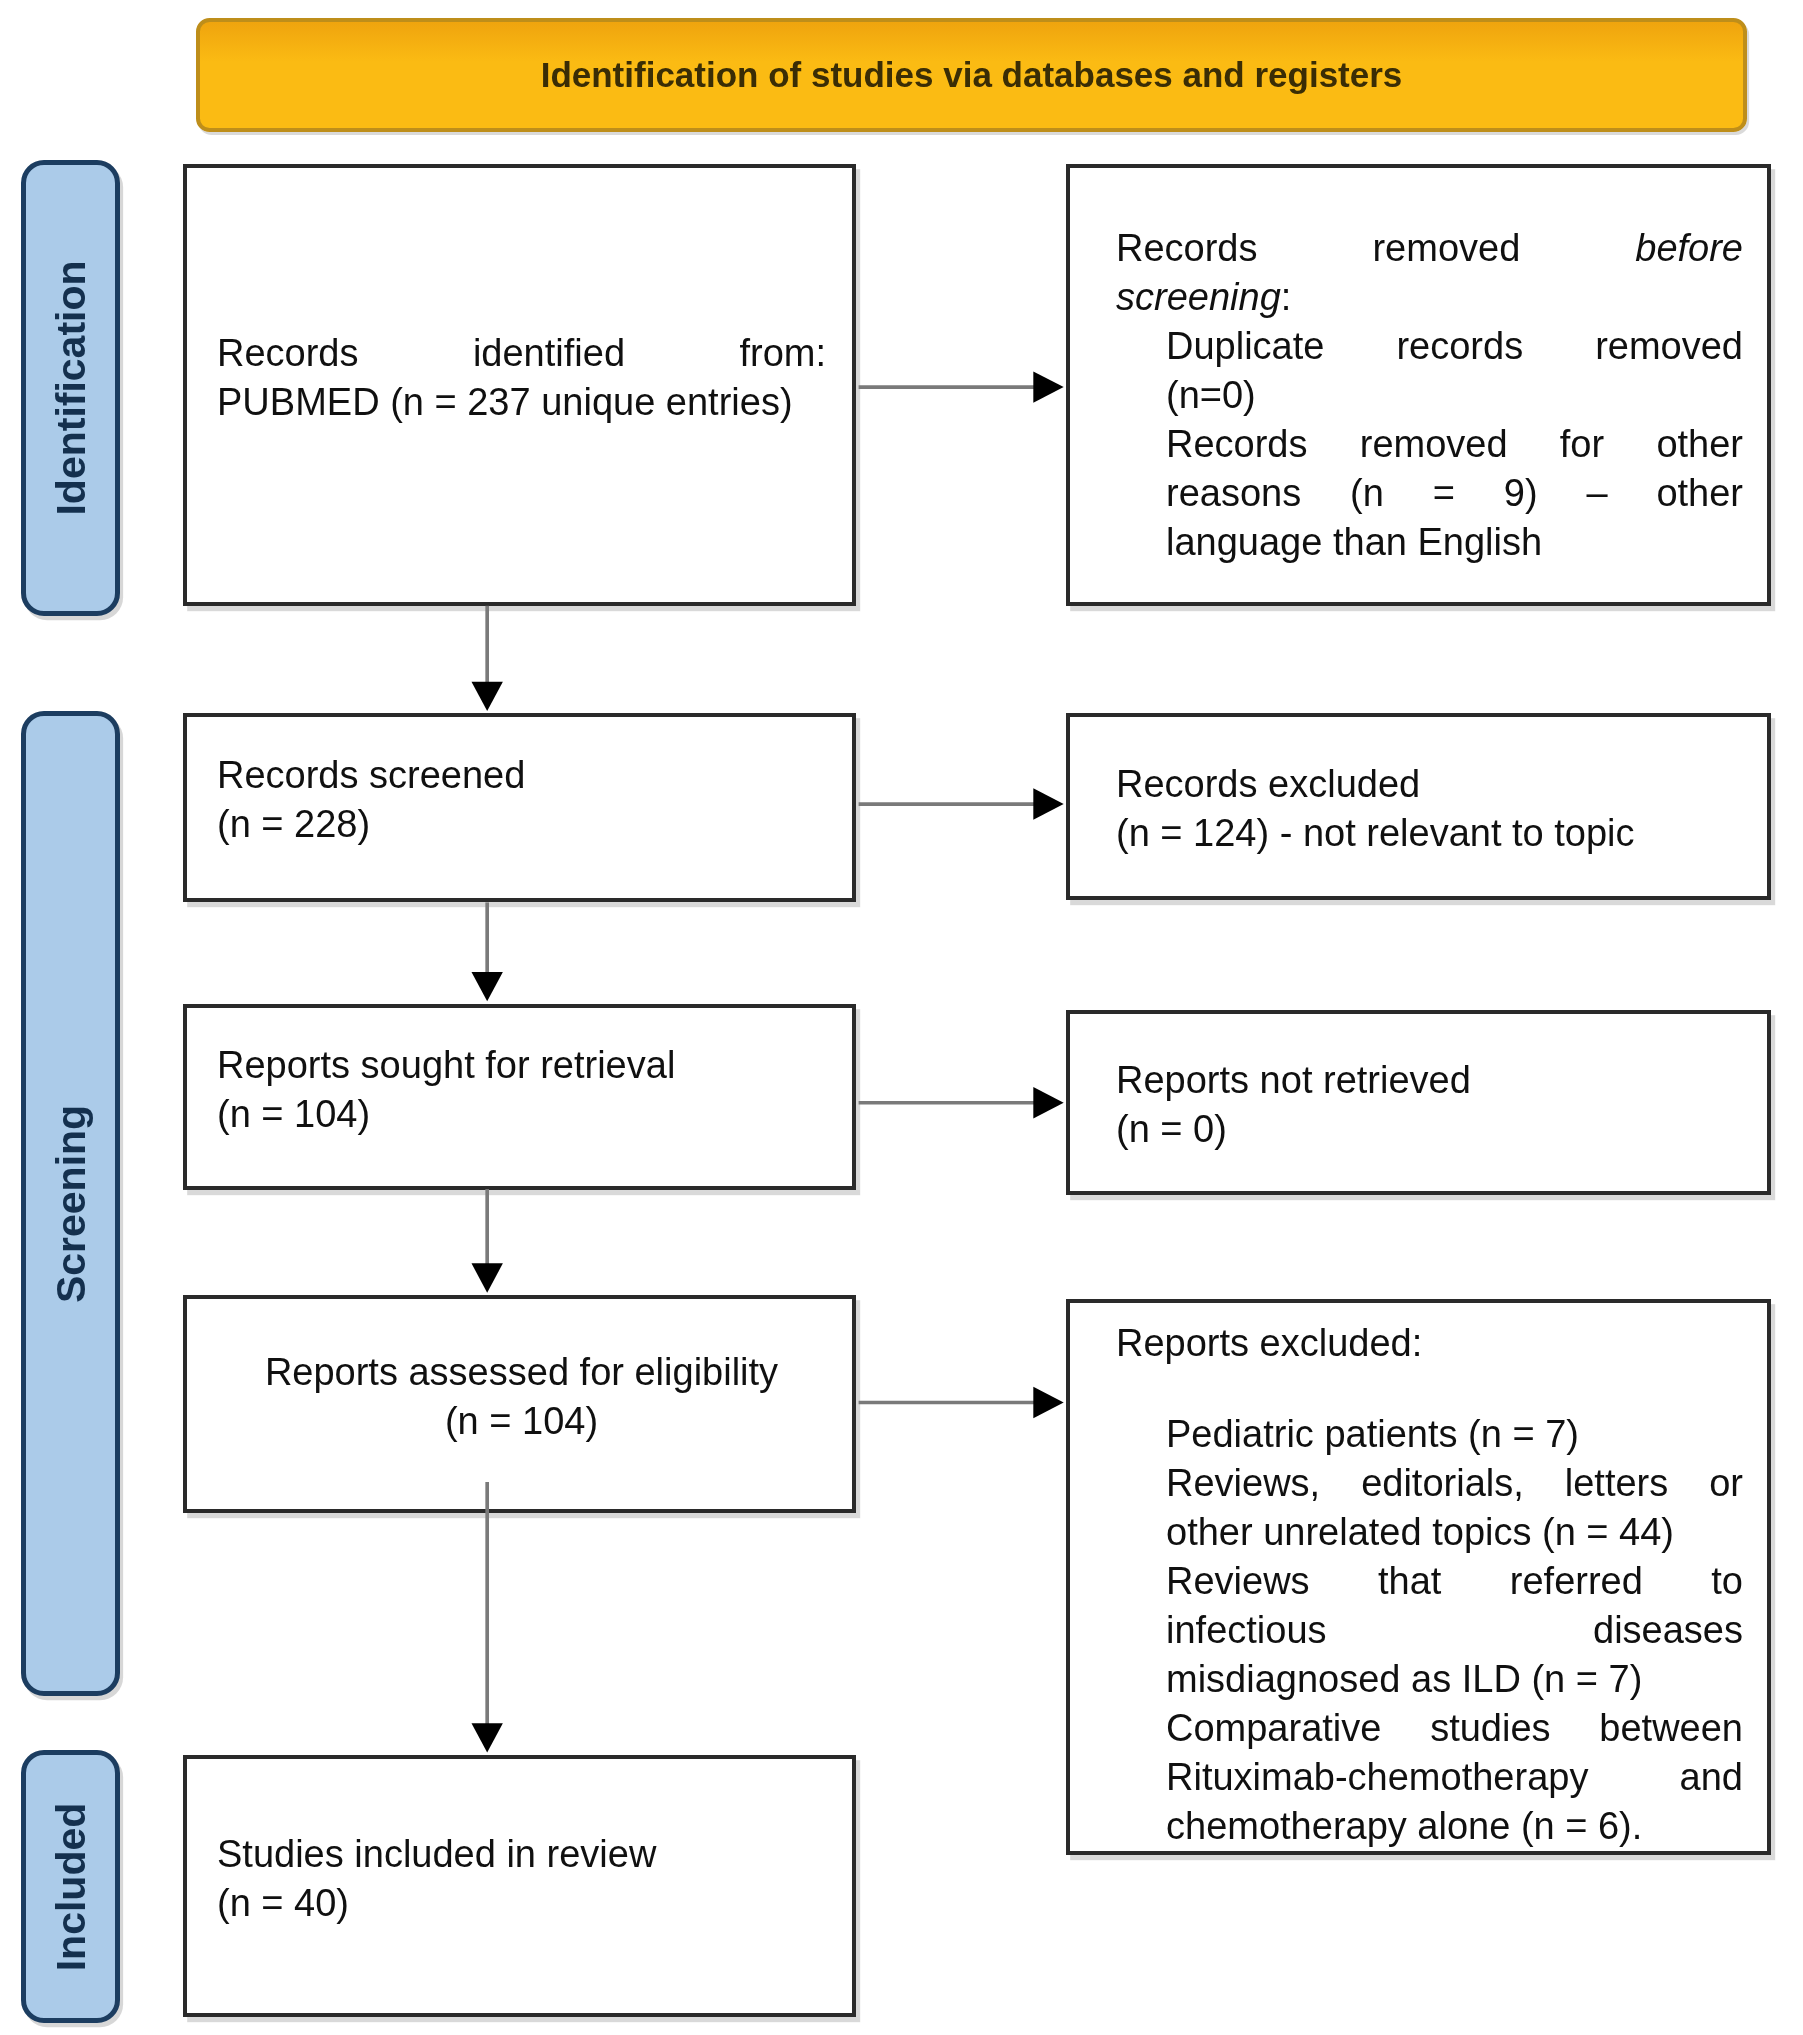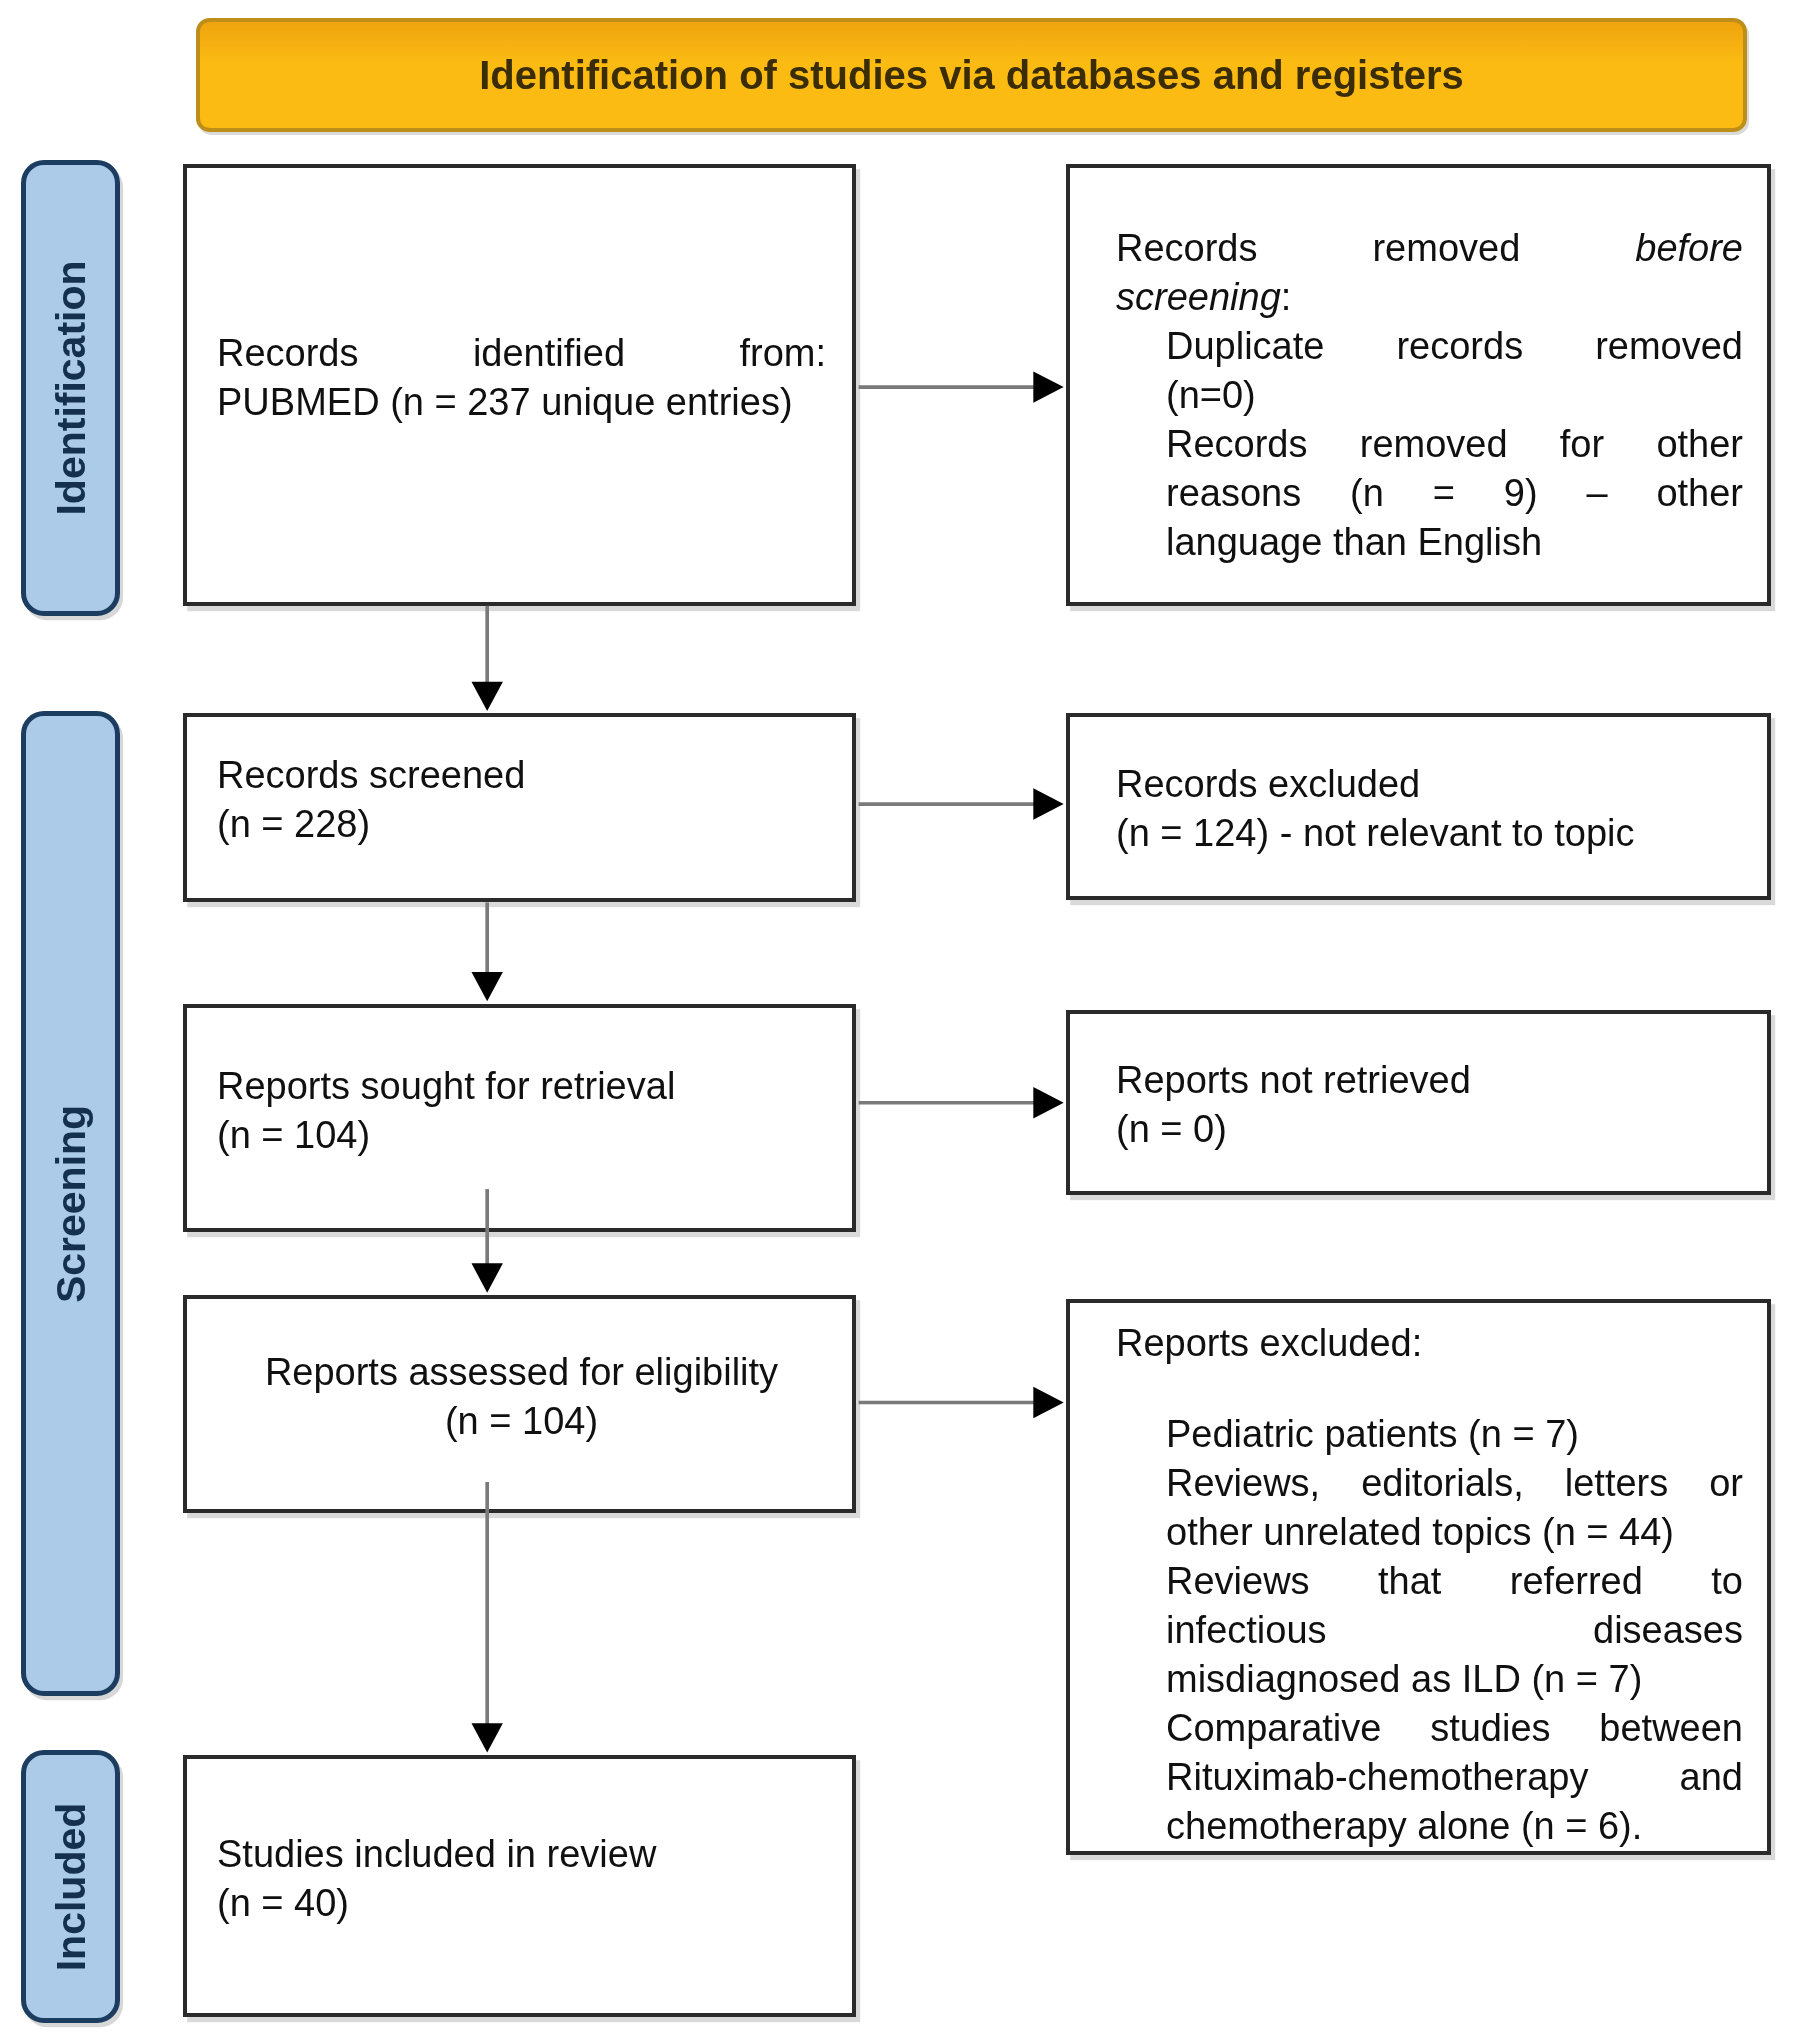--- a/index.html
+++ b/index.html
@@ -6,21 +6,21 @@
   .page{
     position:relative;width:1803px;height:2035px;background:#ffffff;overflow:hidden;
     font-family:"Liberation Sans","DejaVu Sans",sans-serif;color:#0f0f0f;
   }
   
   .banner{
     position:absolute;left:196px;top:18.3px;width:1551px;height:114px;box-sizing:border-box;
     background:linear-gradient(#EFA40E,#FBBB13 38%,#FBBB13);
     border:4.7px solid #BE8E1A;border-radius:13.6px;
     display:flex;align-items:center;justify-content:center;
-    font-weight:bold;font-size:40px;color:#3A2D05;
+    font-weight:bold;font-size:35px;color:#3A2D05;
     box-shadow:2.1px 3.1px 0 rgba(150,150,150,.35);
   }
   
   .stage{
     position:absolute;left:21px;width:99px;box-sizing:border-box;
     background:#ABCBE9;border:5.8px solid #1C3D60;border-radius:23px;
     box-shadow:3.1px 4.2px 0 rgba(140,140,140,.35);
   }
   .stage .rot{
     position:absolute;left:50%;top:50%;
@@ -35,21 +35,21 @@
     position:absolute;box-sizing:border-box;background:#ffffff;
     border:4.7px solid #2A2A2A;
     box-shadow:4.2px 5.2px 0 rgba(160,160,160,.4);
     display:flex;flex-direction:column;justify-content:center;
     font-size:38px;line-height:49px;color:#101010;
   }
   .box.left{left:183px;width:673px;padding:0 26px 15px 30px;}
   .box.right{left:1066px;width:705px;padding:4px 24px 0 46px;}
   #box-identified{top:164px;height:442px;}
   #box-screened{top:713px;height:189px;}
-  #box-sought{top:1004px;height:228px;}
+  #box-sought{top:1004px;height:186px;}
   #box-assessed{top:1295px;height:218px;align-items:center;}
   #box-included{top:1755px;height:262px;}
   #box-removed{top:164px;height:442px;padding-top:21px;}
   #box-records-excluded{top:713px;height:187px;}
   #box-not-retrieved{top:1010px;height:185px;}
   #box-reports-excluded{top:1299px;height:556px;justify-content:flex-start;padding-top:15.7px;}
   .line{display:block;}
   .stretch{text-align:justify;text-align-last:justify;}
   .indent{padding-left:50px;}
   .gap{margin-top:42px;}

